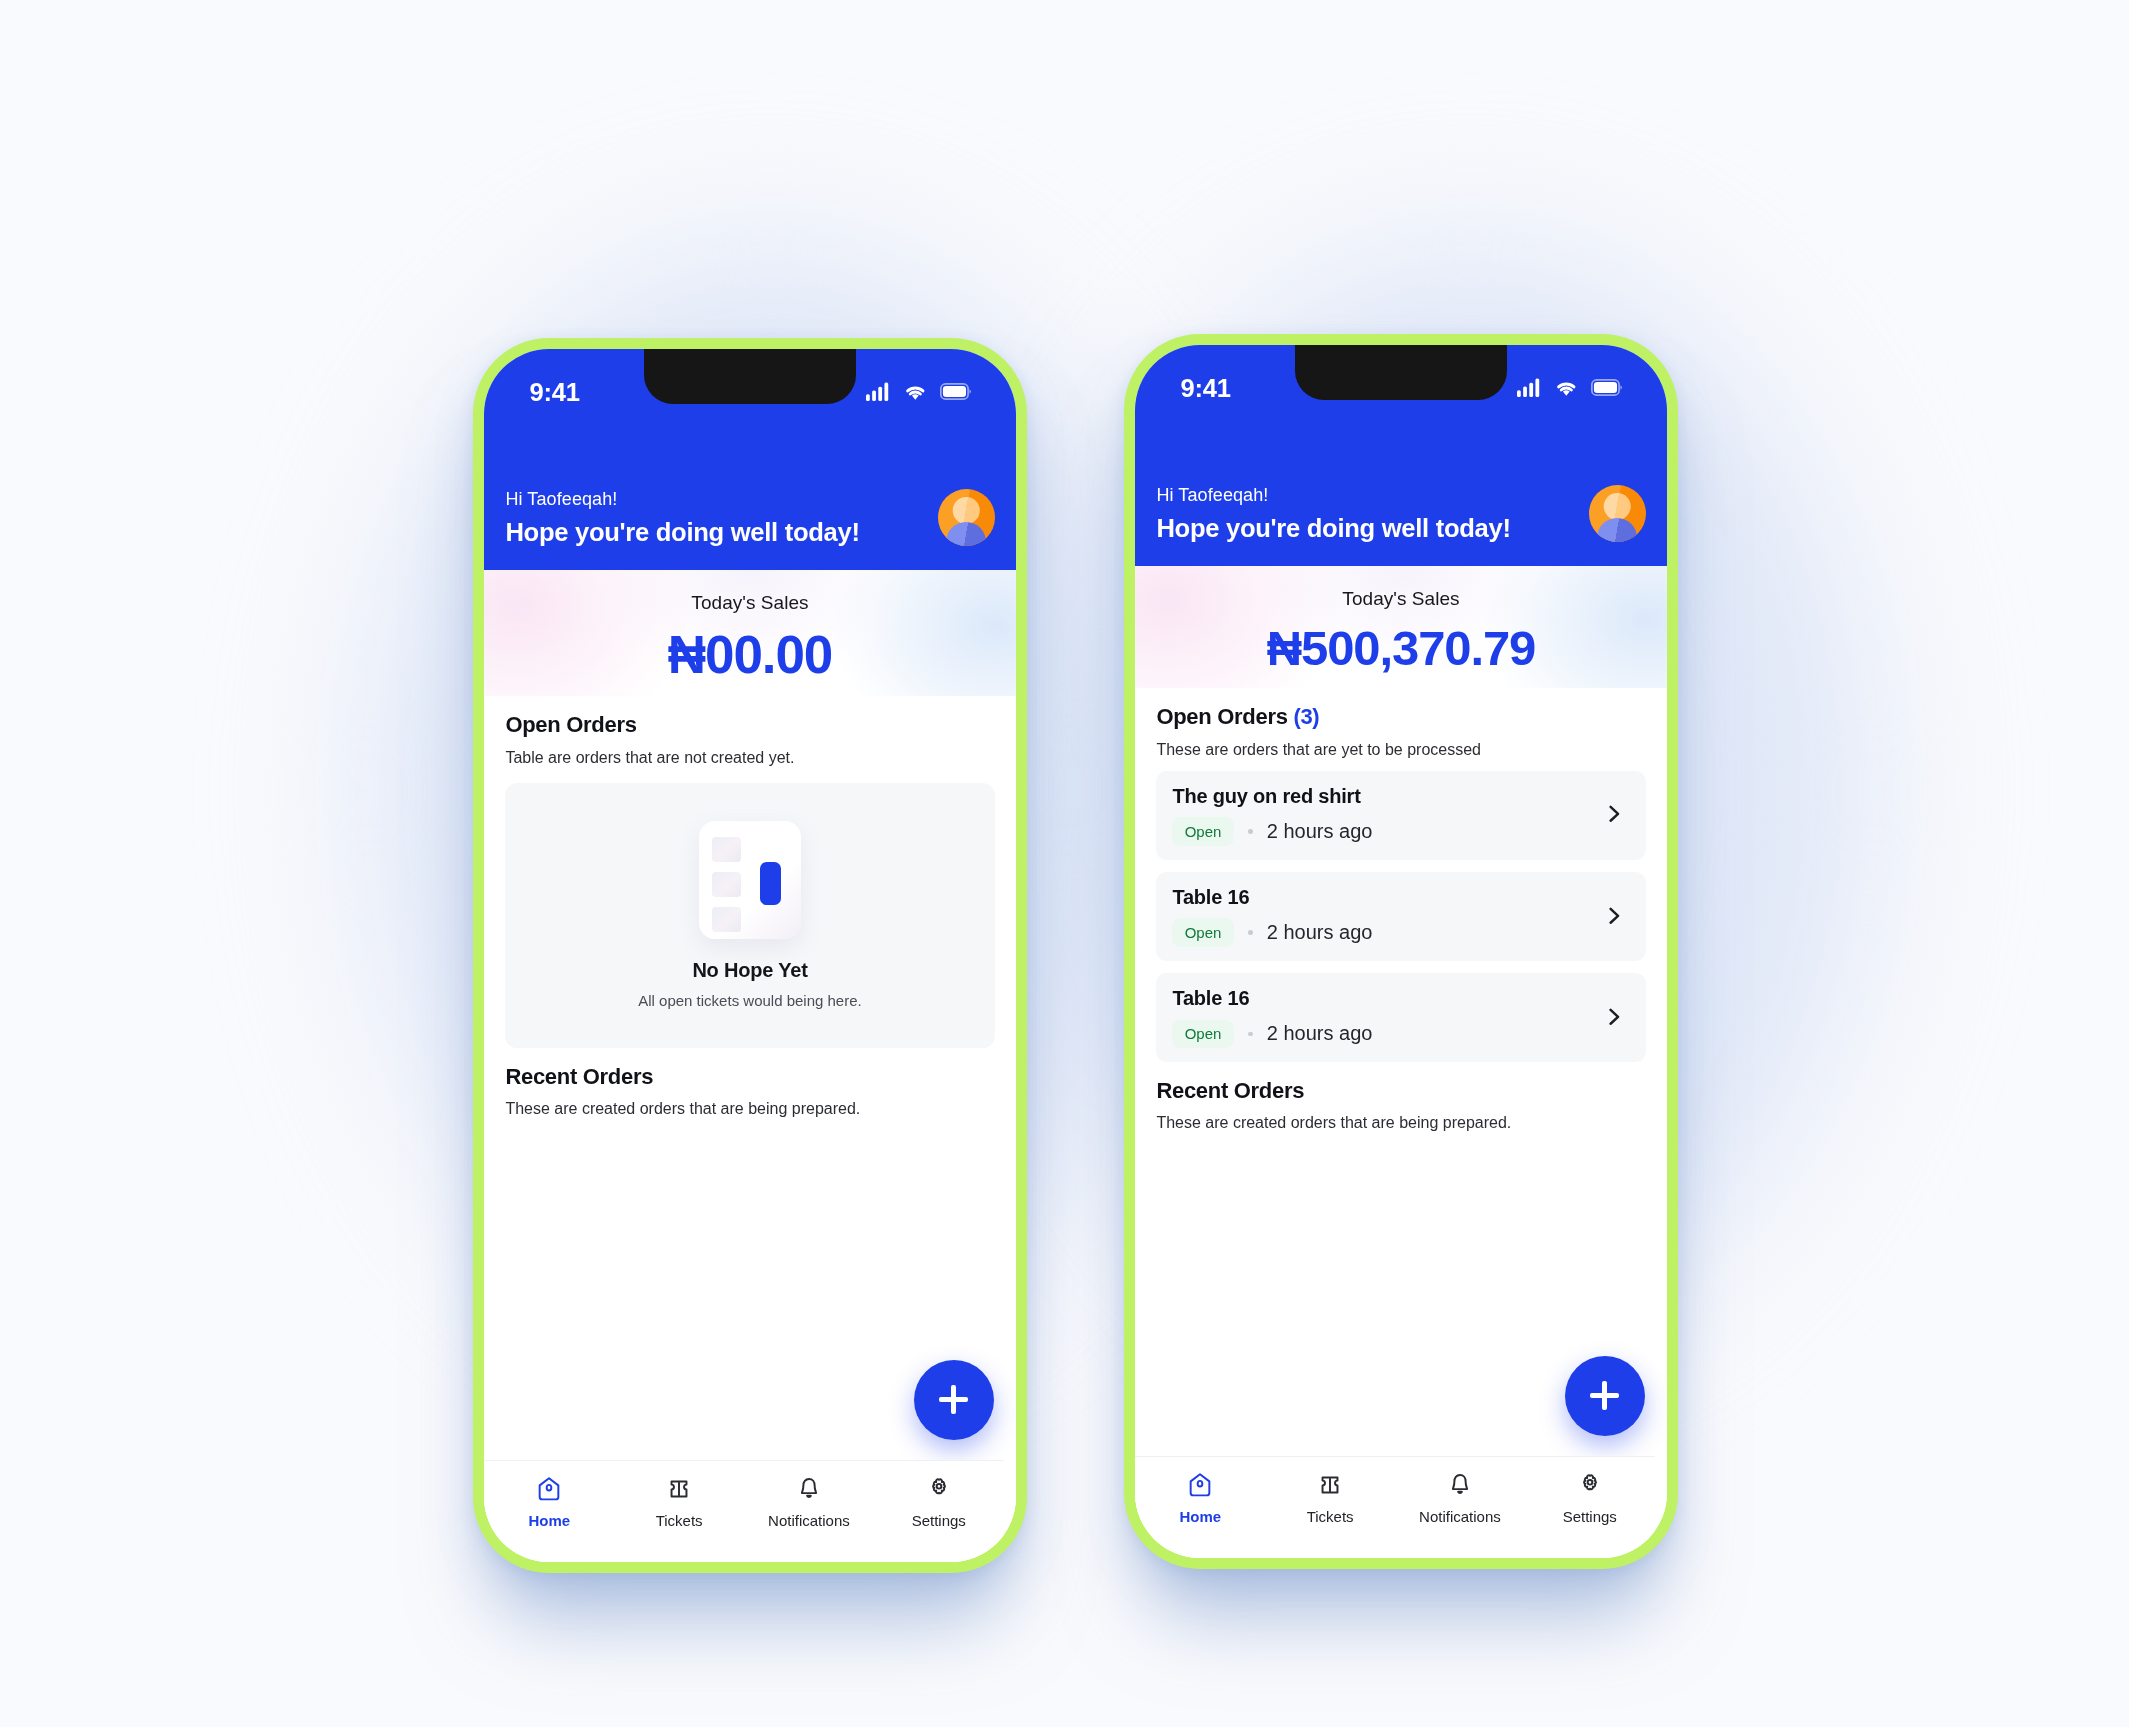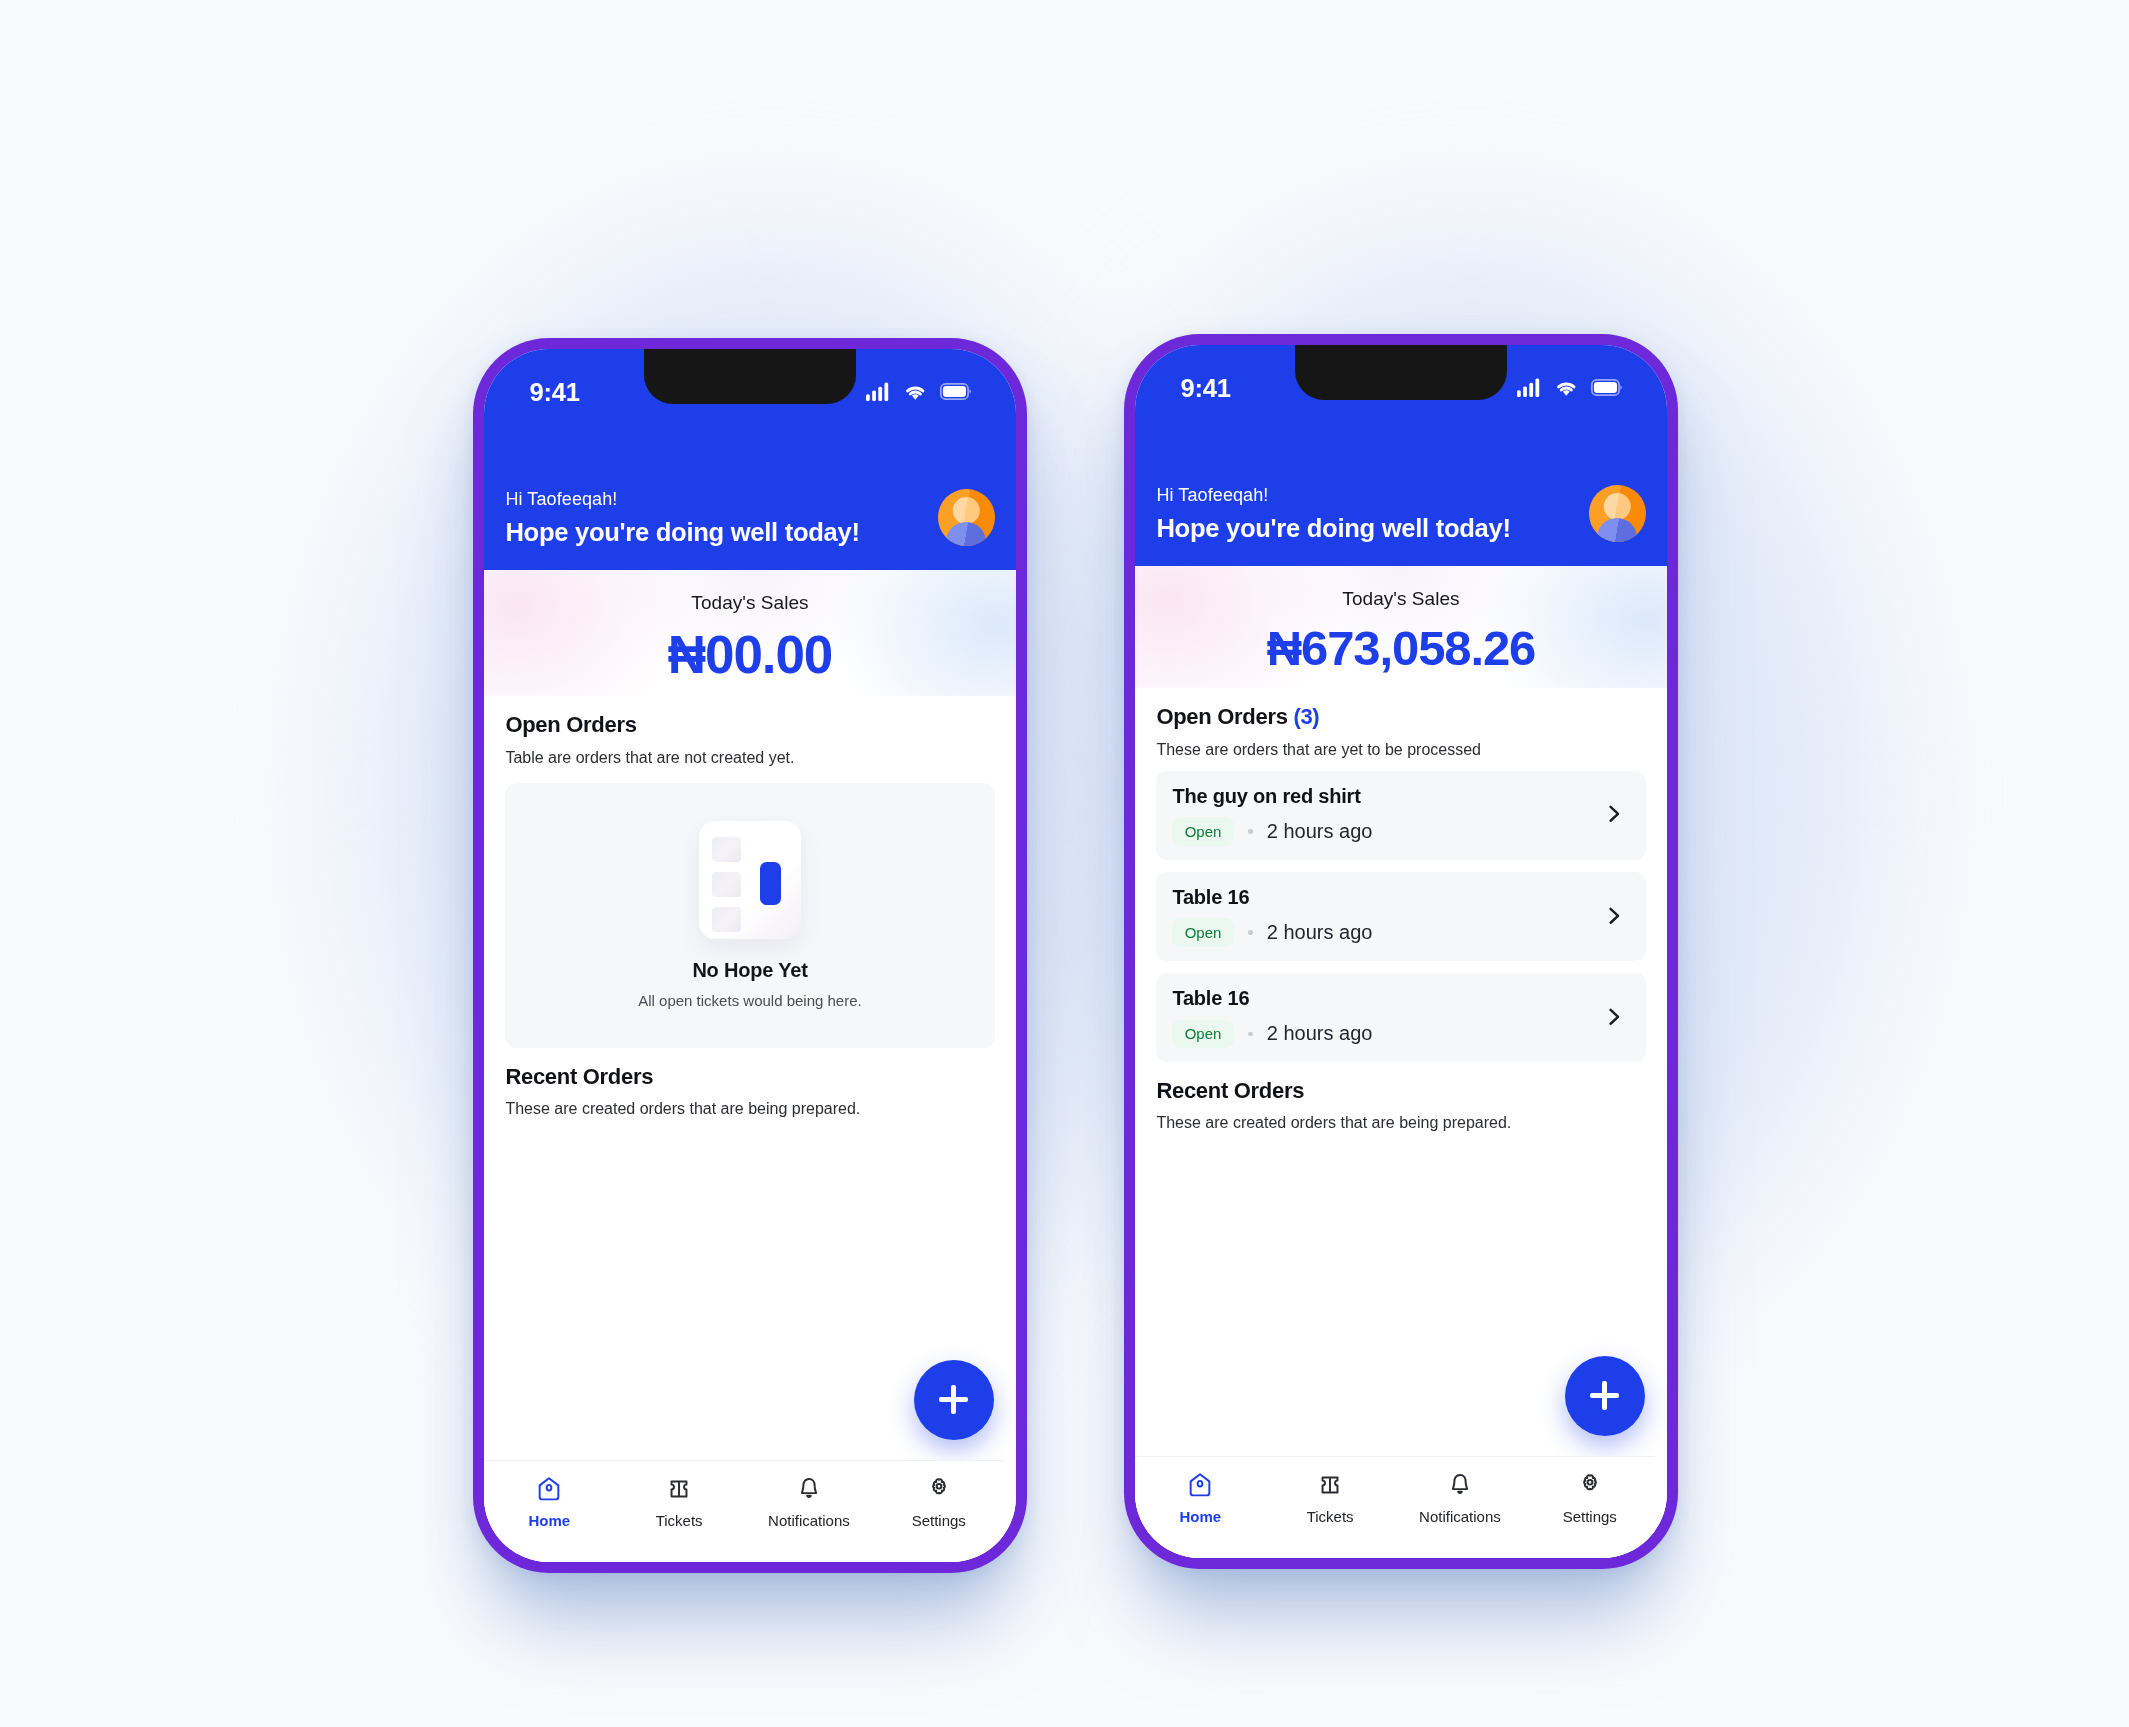--- a/index.html
+++ b/index.html
@@ -30,21 +30,21 @@
     pointer-events: none;
   }
   .glow.g1 { left: 369px;  top: 246px;  width: 804px; height: 1088px; background: rgba(215,226,246,0.75); }
   .glow.g2 { left: 1069px; top: 246px;  width: 804px; height: 1088px; background: rgba(215,226,246,0.75); }
 
   
   .device {
     position: absolute;
     width: 554px;
     height: 1235px;
-    background: #6d28d9;
+    background: #bef264;
     border-radius: 76px;
     box-shadow:
       0 66px 80px -19px rgba(125,155,205,0.55),
       0 19px 43px -9.5px rgba(140,170,215,0.35),
       0 3.8px 12.3px rgba(150,175,215,0.22);
   }
   .device.d1 { left: 473px; top: 338px; }
   .device.d2 { left: 1124px; top: 334px; }
 
   .screen {
@@ -545,21 +545,21 @@
             <div class="head"></div>
             <div class="body"></div>
           </div>
         </div>
       </div>
 
       <div class="content">
 
         <div class="sales-wrap">
           <div class="sales-label">Today's Sales</div>
-          <div class="sales-amount small">₦673,058.26</div>
+          <div class="sales-amount small">₦500,370.79</div>
         </div>
 
         <div class="section">
           <div class="sec-title">
             <span>Open Orders</span>&nbsp;<span class="count">(3)</span>
           </div>
           <div class="sec-sub">These are orders that are yet to be processed</div>
 
           <div class="order-card">
             <div class="order-left">

